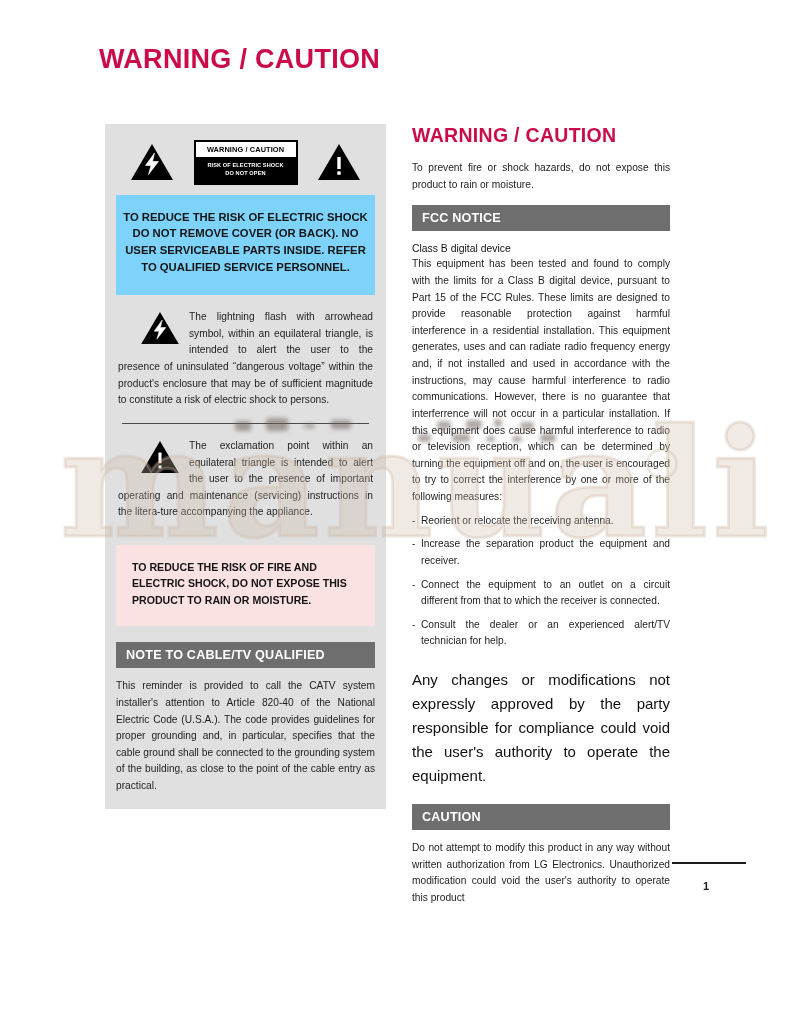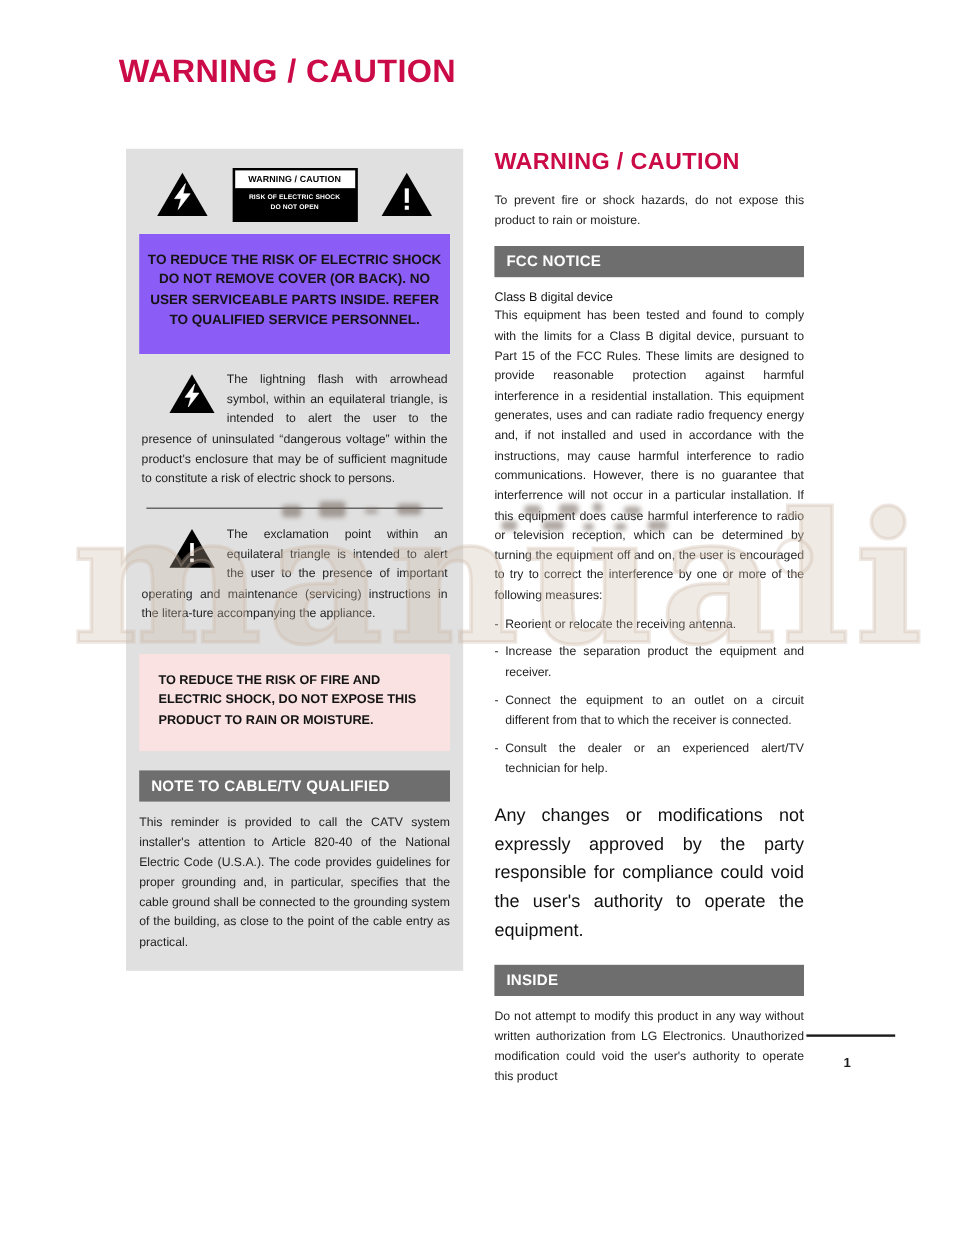--- a/index.html
+++ b/index.html
@@ -124,21 +124,21 @@
     background: #000;
     color: #ffffff;
     font-size: 5.6px;
     font-weight: 700;
     text-align: center;
     padding: 4px 0 5px 0;
     line-height: 1.5;
     letter-spacing: 0.1px;
   }
   .white-box {
-    background: #8b5cf6;
+    background: #7dd3fc;
     margin-top: 10px;
     padding: 14px 6px 20px 6px;
     text-align: center;
   }
   .white-box p {
     margin: 0;
     font-size: 11.3px;
     font-weight: 700;
     line-height: 1.47;
     color: #141414;
@@ -377,21 +377,21 @@
       <li>Reorient or relocate the receiving antenna.</li>
       <li>Increase the separation product the equipment and receiver.</li>
       <li>Connect the equipment to an outlet on a circuit different from that to which the receiver is connected.</li>
       <li>Consult the dealer or an experienced alert/TV technician for help.</li>
     </ul>
 
     <p class="bold-note">Any changes or modifications not expressly approved by the party responsible for compliance could void the user's authority to operate the equipment.</p>
 
     <div class="spacer-16"></div>
 
-    <div class="bar">INSIDE</div>
+    <div class="bar">CAUTION</div>
 
     <p class="body-text">Do not attempt to modify this product in any way without written authorization from LG Electronics. Unauthorized modification could void the user's authority to operate this product</p>
 
   </div>
 
   <div class="footer-rule"></div>
   <div class="page-num">1</div>
 
 </div>
 

